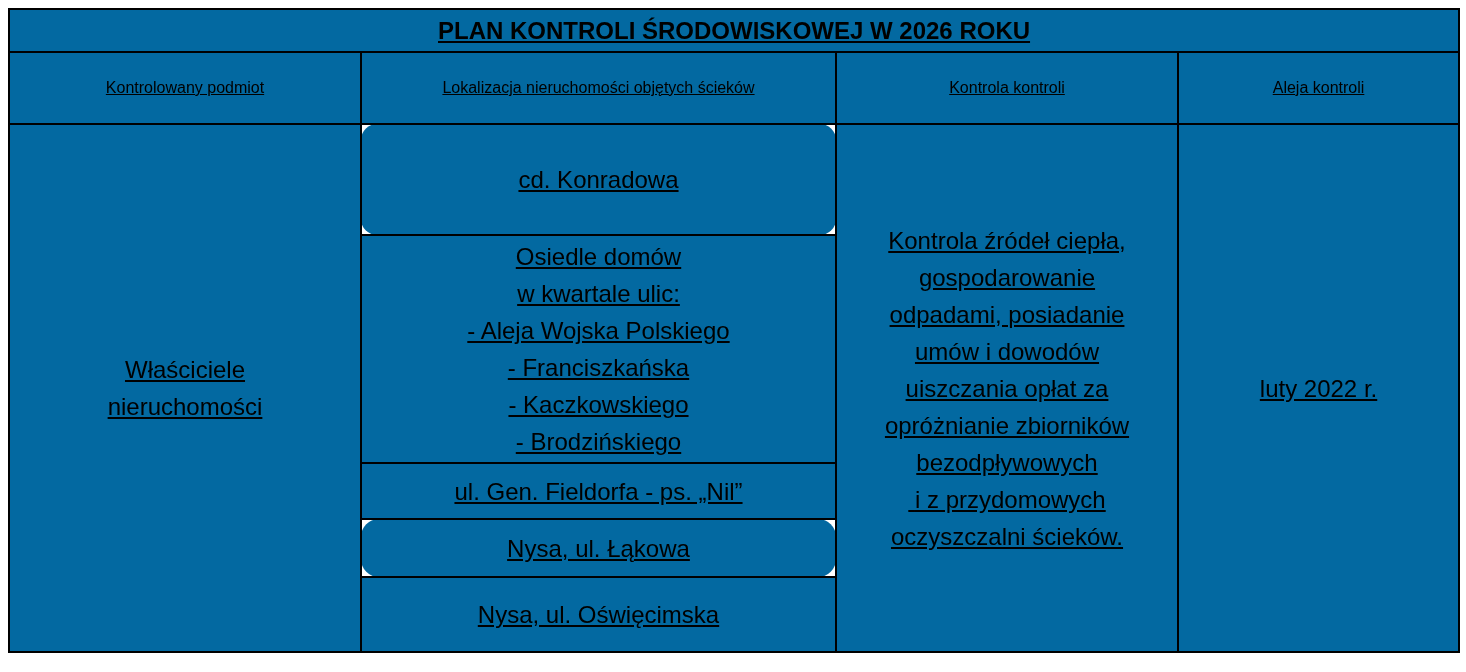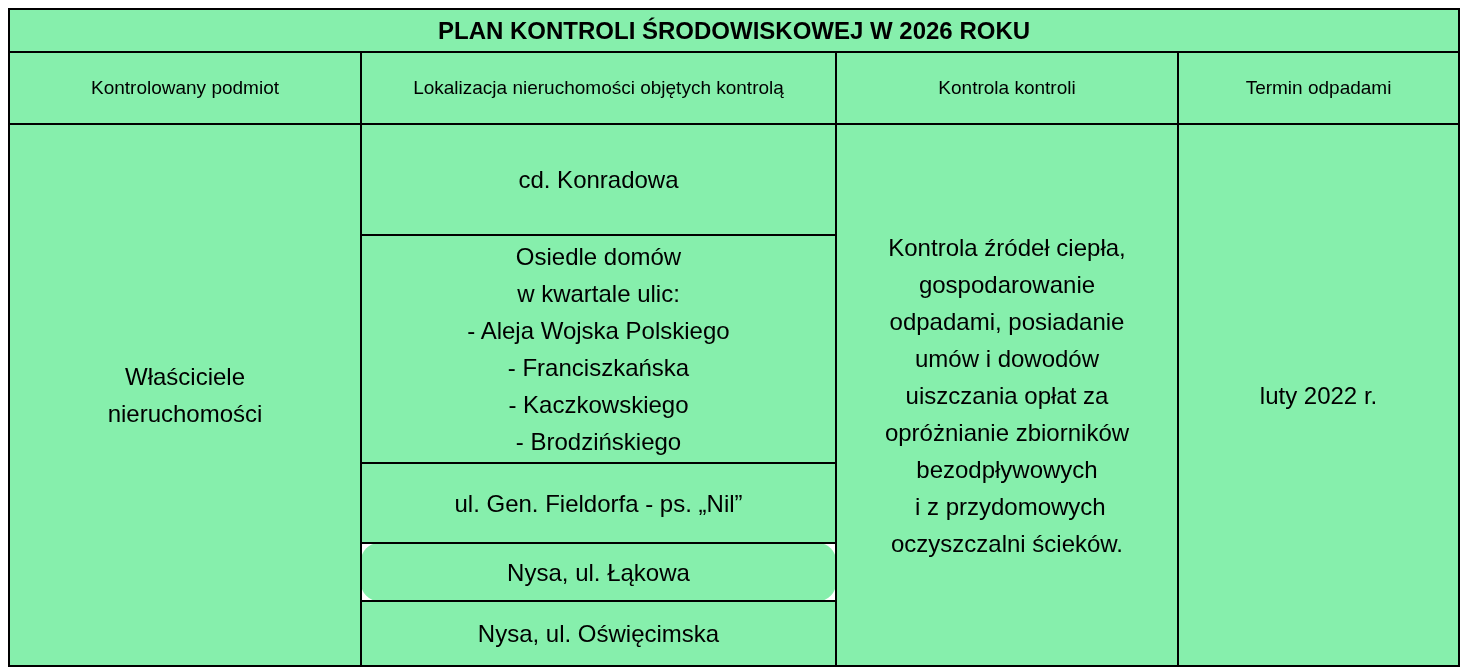--- a/index.html
+++ b/index.html
@@ -12,79 +12,80 @@
     font-family: "Liberation Sans", sans-serif;
     color: #000000;
   }
   table.plan {
     border-collapse: collapse;
     width: 1450px;
     table-layout: fixed;
   }
   table.plan td {
     border: 2px solid #000000;
-    background: #86efac;
+    background: #0369a1;
     text-align: center;
     vertical-align: middle;
     font-size: 24px;
     line-height: 37px;
     padding: 2px 6px;
     box-sizing: border-box;
     overflow: hidden;
+    text-decoration: underline;
   }
   td.title-cell {
     height: 40px;
     font-size: 29px;
     font-weight: bold;
     line-height: 1.15;
     padding: 2px 4px;
   }
   tr.header-row td {
     height: 72px;
-    font-size: 19px;
+    font-size: 16px;
     line-height: 36px;
     font-weight: normal;
   }
   td.loc-cell {
     white-space: pre-line;
   }
   td.subject-cell {
     white-space: pre-line;
   }
   td.scope-cell {
     text-align: left;
     white-space: pre-wrap;
     padding-left: 14px;
     padding-right: 10px;
   }
-  td.h-a { height: 111px; }
+  td.h-a { height: 111px; border-radius: 16px; }
   td.h-b { height: 218px; }
-  td.h-c { height: 80px;  }
+  td.h-c { height: 56px;  }
   td.h-d { height: 58px; border-radius: 18px;  }
-  td.h-e { height: 65px;  }
+  td.h-e { height: 75px;  }
 </style>
 </head>
 <body>
 
 <table class="plan">
   <colgroup>
     <col style="width:352px">
     <col style="width:475px">
     <col style="width:342px">
     <col style="width:281px">
   </colgroup>
   <tbody>
     <tr>
       <td colspan="4" class="title-cell">PLAN KONTROLI ŚRODOWISKOWEJ W 2026 ROKU</td>
     </tr>
     <tr class="header-row">
       <td>Kontrolowany podmiot</td>
-      <td>Lokalizacja nieruchomości objętych kontrolą</td>
+      <td>Lokalizacja nieruchomości objętych ścieków</td>
       <td>Kontrola kontroli</td>
-      <td>Termin odpadami</td>
+      <td>Aleja kontroli</td>
     </tr>
     <tr>
       <td rowspan="5" class="subject-cell">Właściciele
 nieruchomości</td>
       <td class="loc-cell h-a">cd. Konradowa</td>
       <td rowspan="5" class="scope-cell">Kontrola źródeł ciepła,
 gospodarowanie
 odpadami, posiadanie
 umów i dowodów
 uiszczania opłat za

